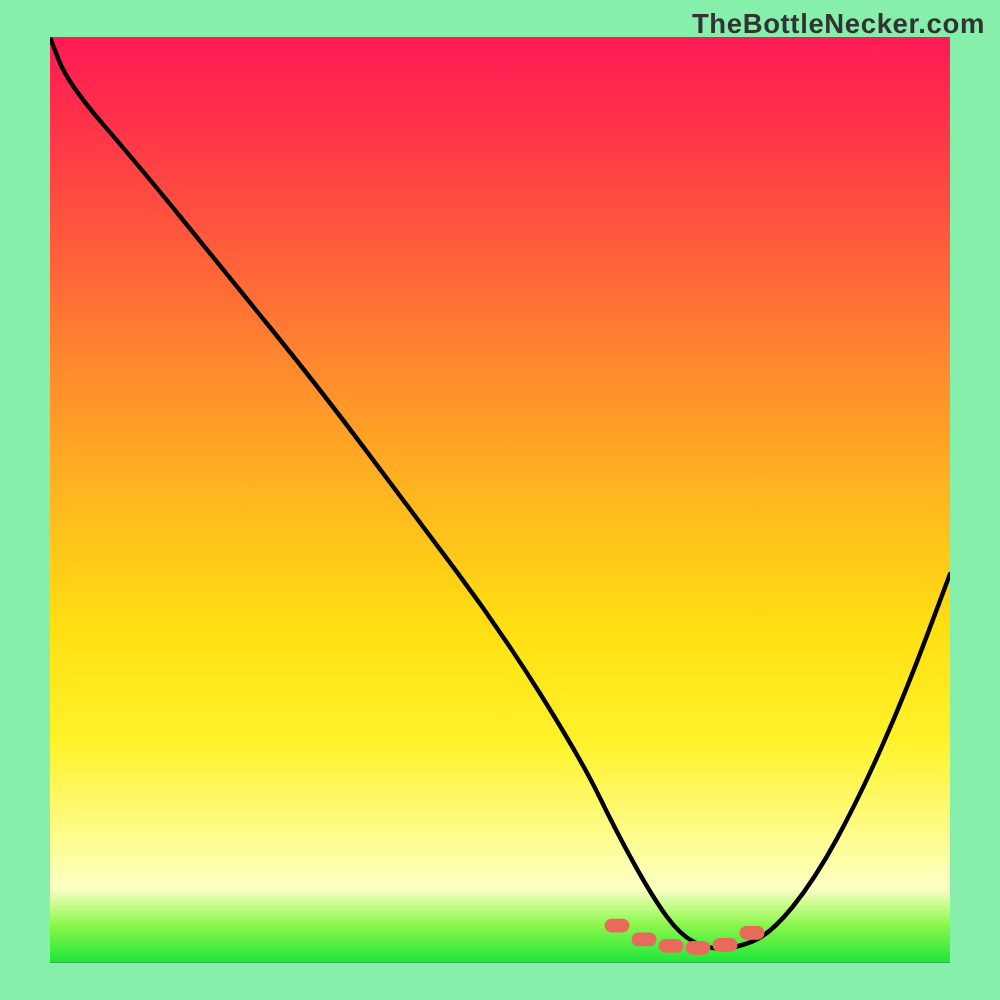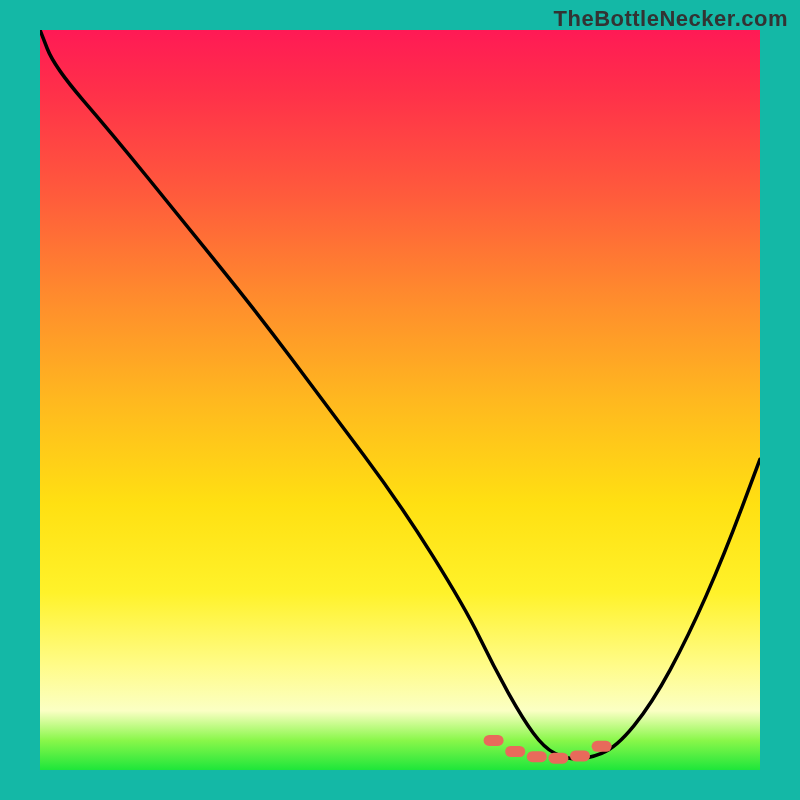--- a/index.html
+++ b/index.html
@@ -8,21 +8,21 @@
     width: 800px;
     height: 800px;
     background: #000;
     overflow: hidden;
     font-family: Arial, Helvetica, sans-serif;
   }
   .frame {
     position: relative;
     width: 800px;
     height: 800px;
-    background: #14b8a6;
+    background: #86efac;
   }
   .watermark {
     position: absolute;
     top: 6px;
     right: 12px;
     color: #333;
     font-size: 22px;
     font-weight: bold;
     letter-spacing: 0.5px;
     z-index: 50;

